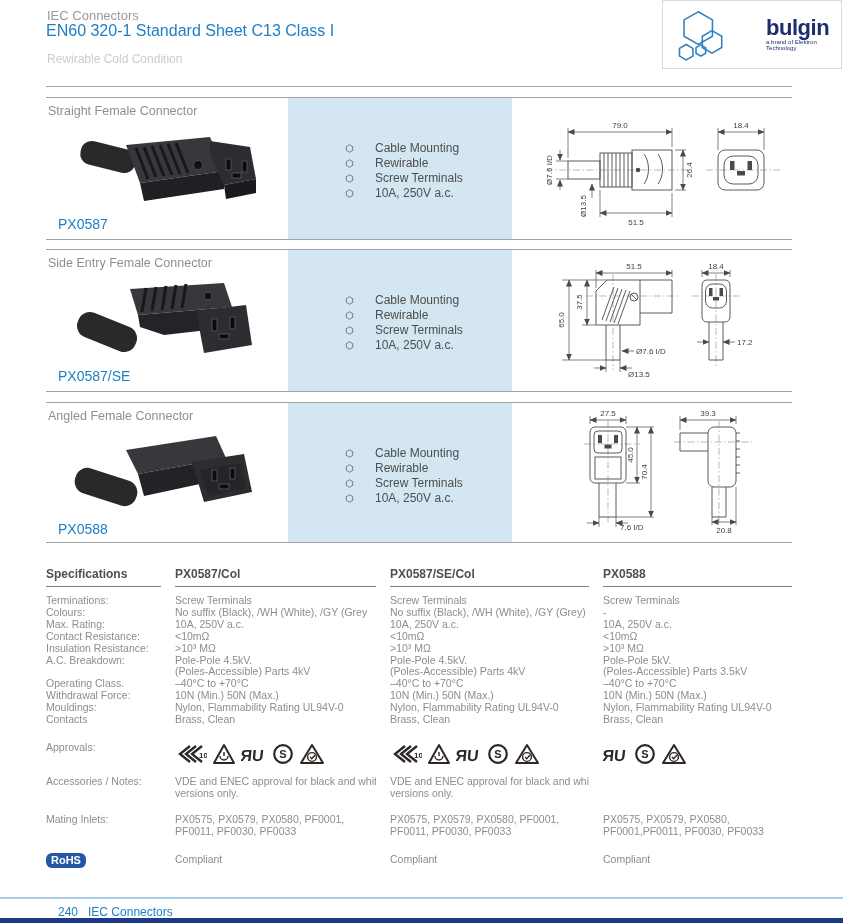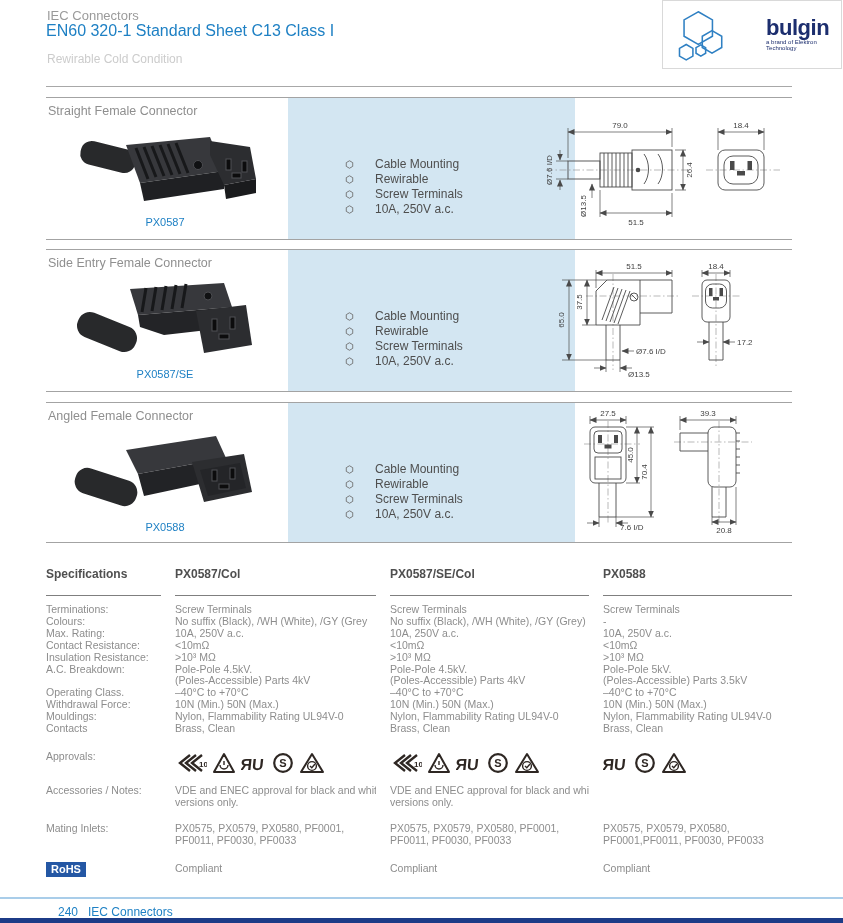--- a/index.html
+++ b/index.html
@@ -13,46 +13,46 @@
   .logo-box{position:absolute;left:662px;top:0;width:180px;height:69px;border:1px solid #d9d9d9;
             display:flex;align-items:center;padding-left:6px;box-sizing:border-box;background:#fff;gap:28px;}
   .logo-text{display:flex;flex-direction:column;margin-left:2px;}
   .logo-word{font-size:22px;font-weight:bold;color:#1c2e6e;line-height:20px;letter-spacing:-0.5px;}
   .logo-tag{font-size:6px;color:#1c2e6e;margin-top:1px;}
   
   .prow{position:absolute;left:46px;width:746px;border-top:1px solid #a3a3a3;border-bottom:1px solid #a3a3a3;}
   .r1{top:97px;height:141px;} .r2{top:249px;height:141px;} .r3{top:402px;height:139px;}
   .ptitle{position:absolute;left:2px;top:6px;font-size:12.5px;color:#8f8f8f;}
   .photo{position:absolute;left:28px;top:17px;width:212px;height:100px;}
-  .part{position:absolute;left:0;top:118px;width:238px;text-align:center;font-size:11px;color:#1e80c4;}
-  .panel{position:absolute;left:242px;width:287px;top:0;bottom:0;background:#d3e6f2;
-         box-sizing:border-box;padding:60px 0 0 57px;}
+  .part{position:absolute;left:12px;top:118px;width:238px;text-align:left;font-size:14px;color:#1e80c4;}
+  .panel{position:absolute;left:242px;width:224px;top:0;bottom:0;background:#d3e6f2;
+         box-sizing:border-box;padding:44px 0 0 57px;}
   .feat{display:flex;align-items:flex-start;margin-bottom:1.5px;}
   .feat .hex{margin-top:1.5px;margin-right:21px;flex:0 0 auto;}
   .feat .ftxt{font-size:12px;line-height:13.5px;color:#4e4e4e;}
   .draw{position:absolute;left:494px;width:252px;top:0;bottom:0;}
   .draw svg{width:252px;height:139px;display:block;}
   .tl{stroke:#4a4a4a;stroke-width:0.9;fill:none;}
   .dim{stroke:#4a4a4a;stroke-width:0.7;fill:none;}
   .cl{stroke:#8a8a8a;stroke-width:0.6;stroke-dasharray:7 2.5 1.5 2.5;fill:none;}
   .draw text{font-family:"Liberation Sans",sans-serif;font-size:8px;fill:#414141;}
   
   .specs{position:absolute;left:46px;top:567px;width:746px;font-size:10.5px;color:#8d8d8d;}
   .sgrid{display:grid;grid-template-columns:115px 201px 199px 1fr;column-gap:14px;}
-  .shead{font-size:12px;font-weight:bold;color:#4f4f4f;padding-bottom:14px;border-bottom:1px solid #7f7f7f;}
+  .shead{font-size:12px;font-weight:bold;color:#4f4f4f;padding-bottom:5px;border-bottom:1px solid #7f7f7f;}
   .srows{margin-top:8px;}
   .sc{line-height:11.9px;white-space:nowrap;overflow:hidden;}
   .apv{margin-top:16px;align-items:flex-start;}
   .apvset{display:flex;align-items:center;gap:5px;height:24px;}
   .apvicon{display:block;}
   .acc{margin-top:10px;}
   .mat{margin-top:14px;}
   .rohs{margin-top:15px;align-items:center;}
   .rohs-badge{display:inline-block;background:#2457a4;color:#ffffff;font-weight:bold;
-              font-size:11px;padding:1px 5px 2px 5px;}
+              font-size:11px;padding:1px 5px 2px 5px;border-radius:6px;}
   
   .foot-rule{position:absolute;left:0;right:0;top:897px;border-top:2px solid #a9cde9;}
   .foot-text{position:absolute;left:46px;top:905px;font-size:12px;color:#1e80c4;margin-left:12px;}
   .foot-text .pg{margin-right:10px;}
   .bottom-bar{position:absolute;left:0;right:0;bottom:0;height:5px;background:#1c3b87;}
 </style>
 </head>
 <body>
 
 <div class="page">

